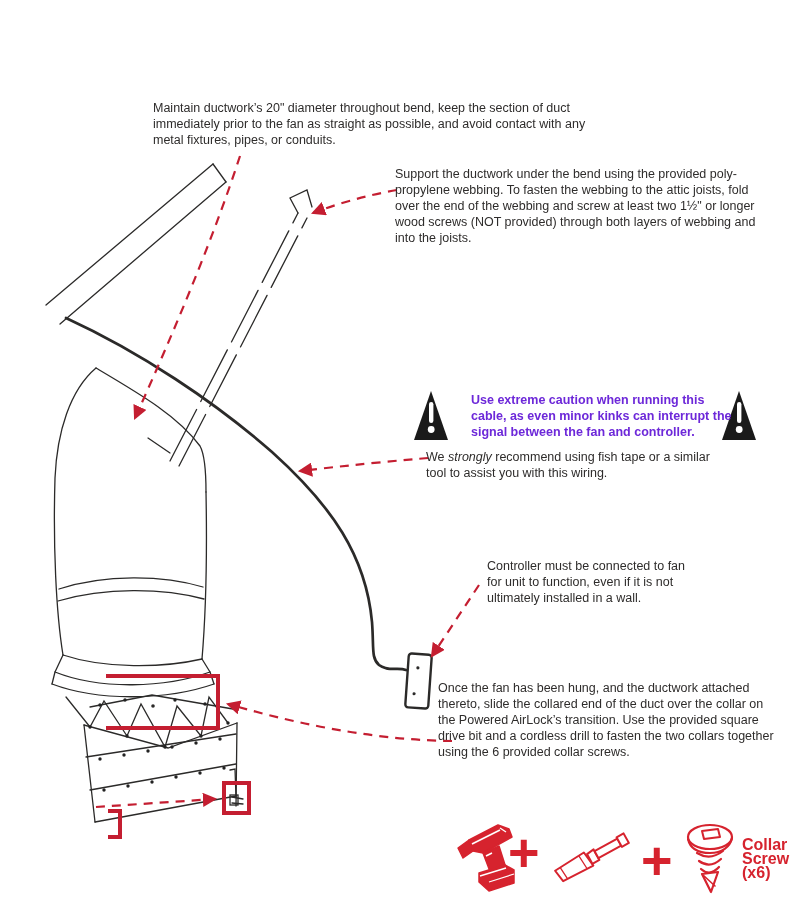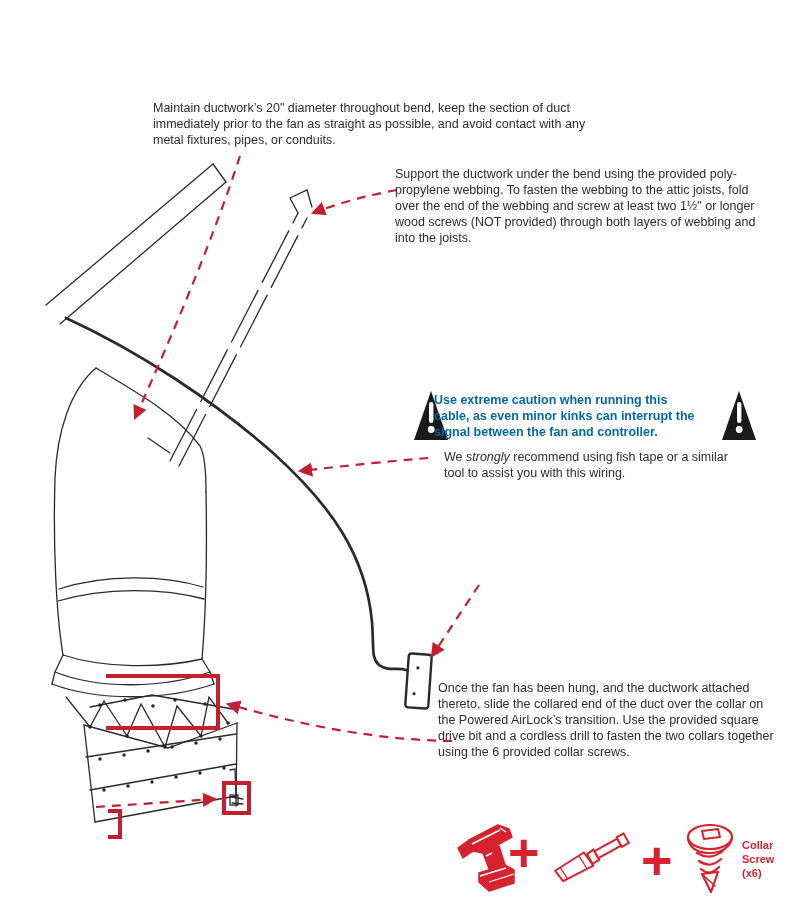--- a/index.html
+++ b/index.html
@@ -1,23 +1,23 @@
 <!DOCTYPE html>
 <html><head>
 <meta charset="utf-8">
 <style>
   html,body{margin:0;padding:0;background:#ffffff;}
   #page{position:relative;width:797px;height:917px;background:#fff;overflow:hidden;
         font-family:"Liberation Sans",sans-serif;}
   #diagram{position:absolute;left:0;top:0;z-index:0;}
   .note{position:absolute;z-index:2;font-size:12.5px;line-height:16px;color:#2e2c2b;}
-  .note.bold{font-weight:bold;color:#0369a1;}
+  .note.bold{font-weight:bold;color:#6d28d9;margin-left:37px;}
   .note .em{font-style:italic;}
   .plus{position:absolute;z-index:2;color:#d6232e;font-weight:900;font-size:54px;line-height:44px;}
-  .red-label{position:absolute;z-index:2;color:#d6232e;font-size:11px;line-height:14px;font-weight:bold;}
+  .red-label{position:absolute;z-index:2;color:#d6232e;font-size:16px;line-height:14px;font-weight:bold;}
 </style>
 </head>
 <body>
 
 <div id="page">
 
   <svg id="diagram" width="797" height="917" viewBox="0 0 797 917" xmlns="http://www.w3.org/2000/svg">
     <defs>
       <marker id="ah" viewBox="0 0 10 10" refX="8.5" refY="5" markerWidth="6.5" markerHeight="6.5" orient="auto">
         <path d="M0,0 L10,5 L0,10 Z" fill="#c41e31"></path>
@@ -161,22 +161,23 @@
     </g>
   </svg>
 
   <div class="note" style="left:153px;top:100px;width:440px;">Maintain ductwork’s 20" diameter throughout bend, keep the section of duct immediately prior to the fan as straight as possible, and avoid contact with any metal fixtures, pipes, or conduits.</div>
 
   <div class="note" style="left:395px;top:166px;width:372px;">Support the ductwork under the bend using the provided poly-propylene webbing. To fasten the webbing to the attic joists, fold over the end of the webbing and screw at least two 1½" or longer wood screws (NOT provided) through both layers of webbing and into the joists.</div>
 
 
   <div class="note bold" style="left:434px;top:392px;width:272px;">Use extreme caution when running this cable, as even minor kinks can interrupt the signal between the fan and controller.</div>
 
-  <div class="note" style="left:444px;top:449px;width:300px;"><span>We </span><span class="em">strongly</span><span> recommend using fish tape or a similar tool to assist you with this wiring.</span></div>
+  <div class="note" style="left:426px;top:449px;width:300px;"><span>We </span><span class="em">strongly</span><span> recommend using fish tape or a similar tool to assist you with this wiring.</span></div>
 
+  <div class="note" style="left:487px;top:558px;width:208px;">Controller must be connected to fan for unit to function, even if it is not ultimately installed in a wall.</div>
 
   <div class="note" style="left:438px;top:680px;width:336px;">Once the fan has been hung, and the ductwork attached thereto, slide the collared end of the duct over the collar on the Powered AirLock’s transition. Use the provided square drive bit and a cordless drill to fasten the two collars together using the 6 provided collar screws.</div>
 
 
   <div class="plus" style="left:508px;top:830px;">+</div>
   <div class="plus" style="left:641px;top:838px;">+</div>
 
   <div class="red-label" style="left:742px;top:838px;width:48px;">Collar Screw (x6)</div>
 
 </div>

